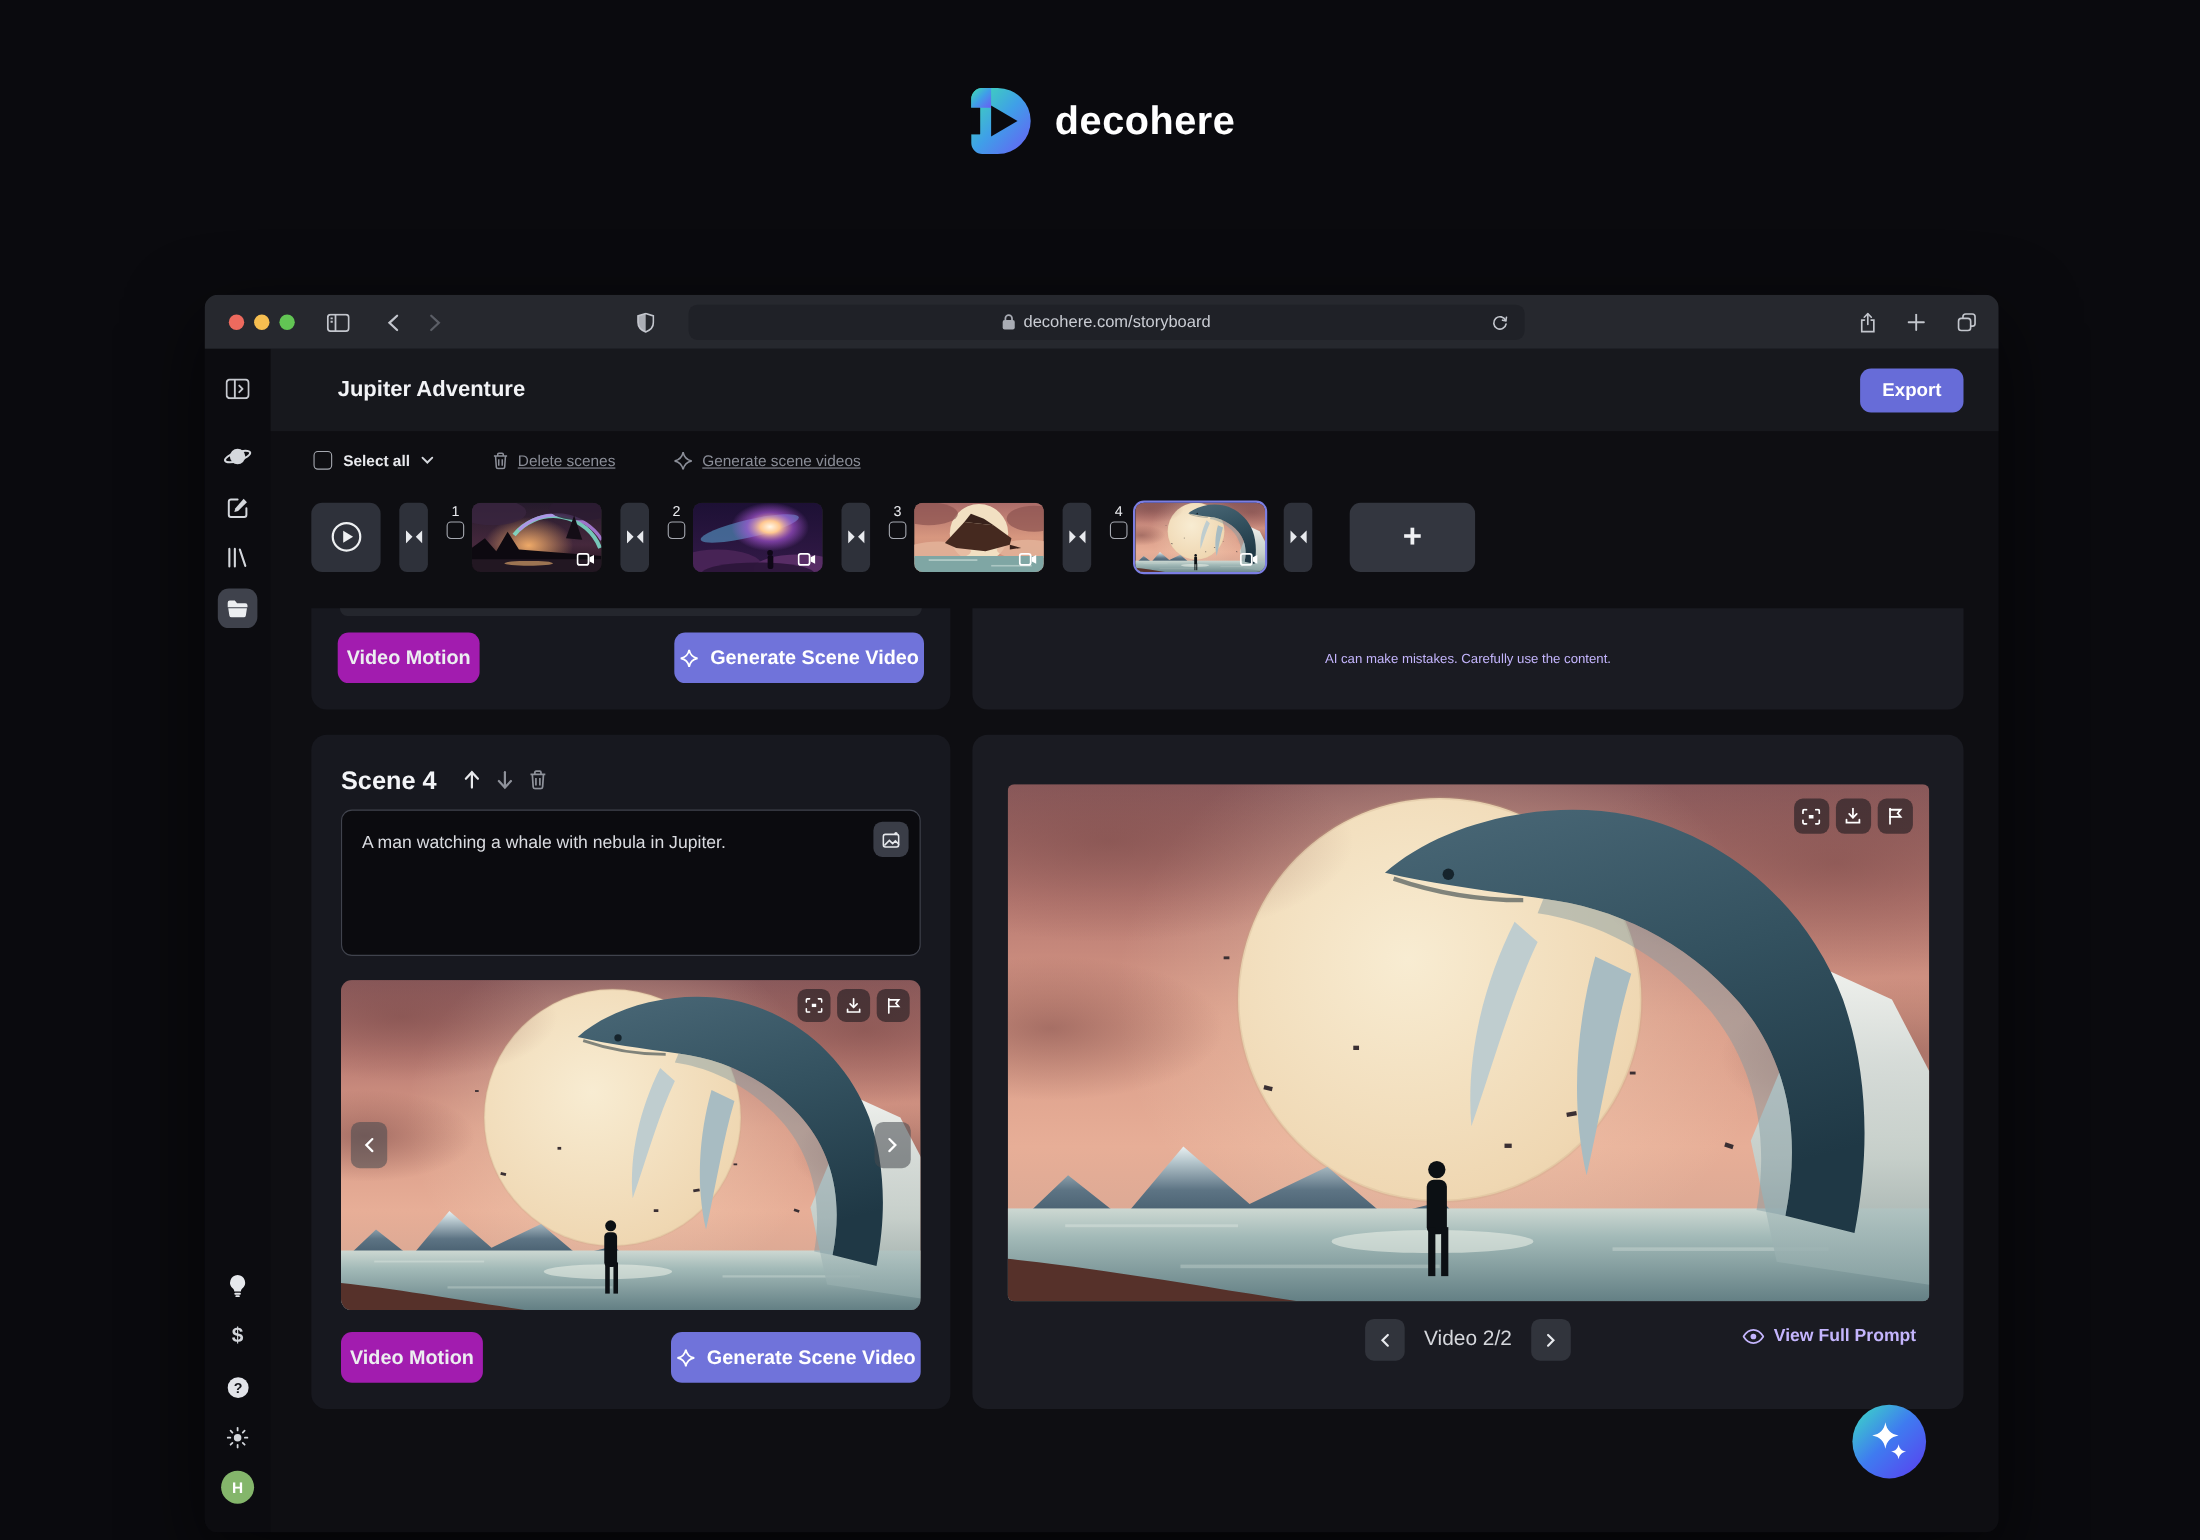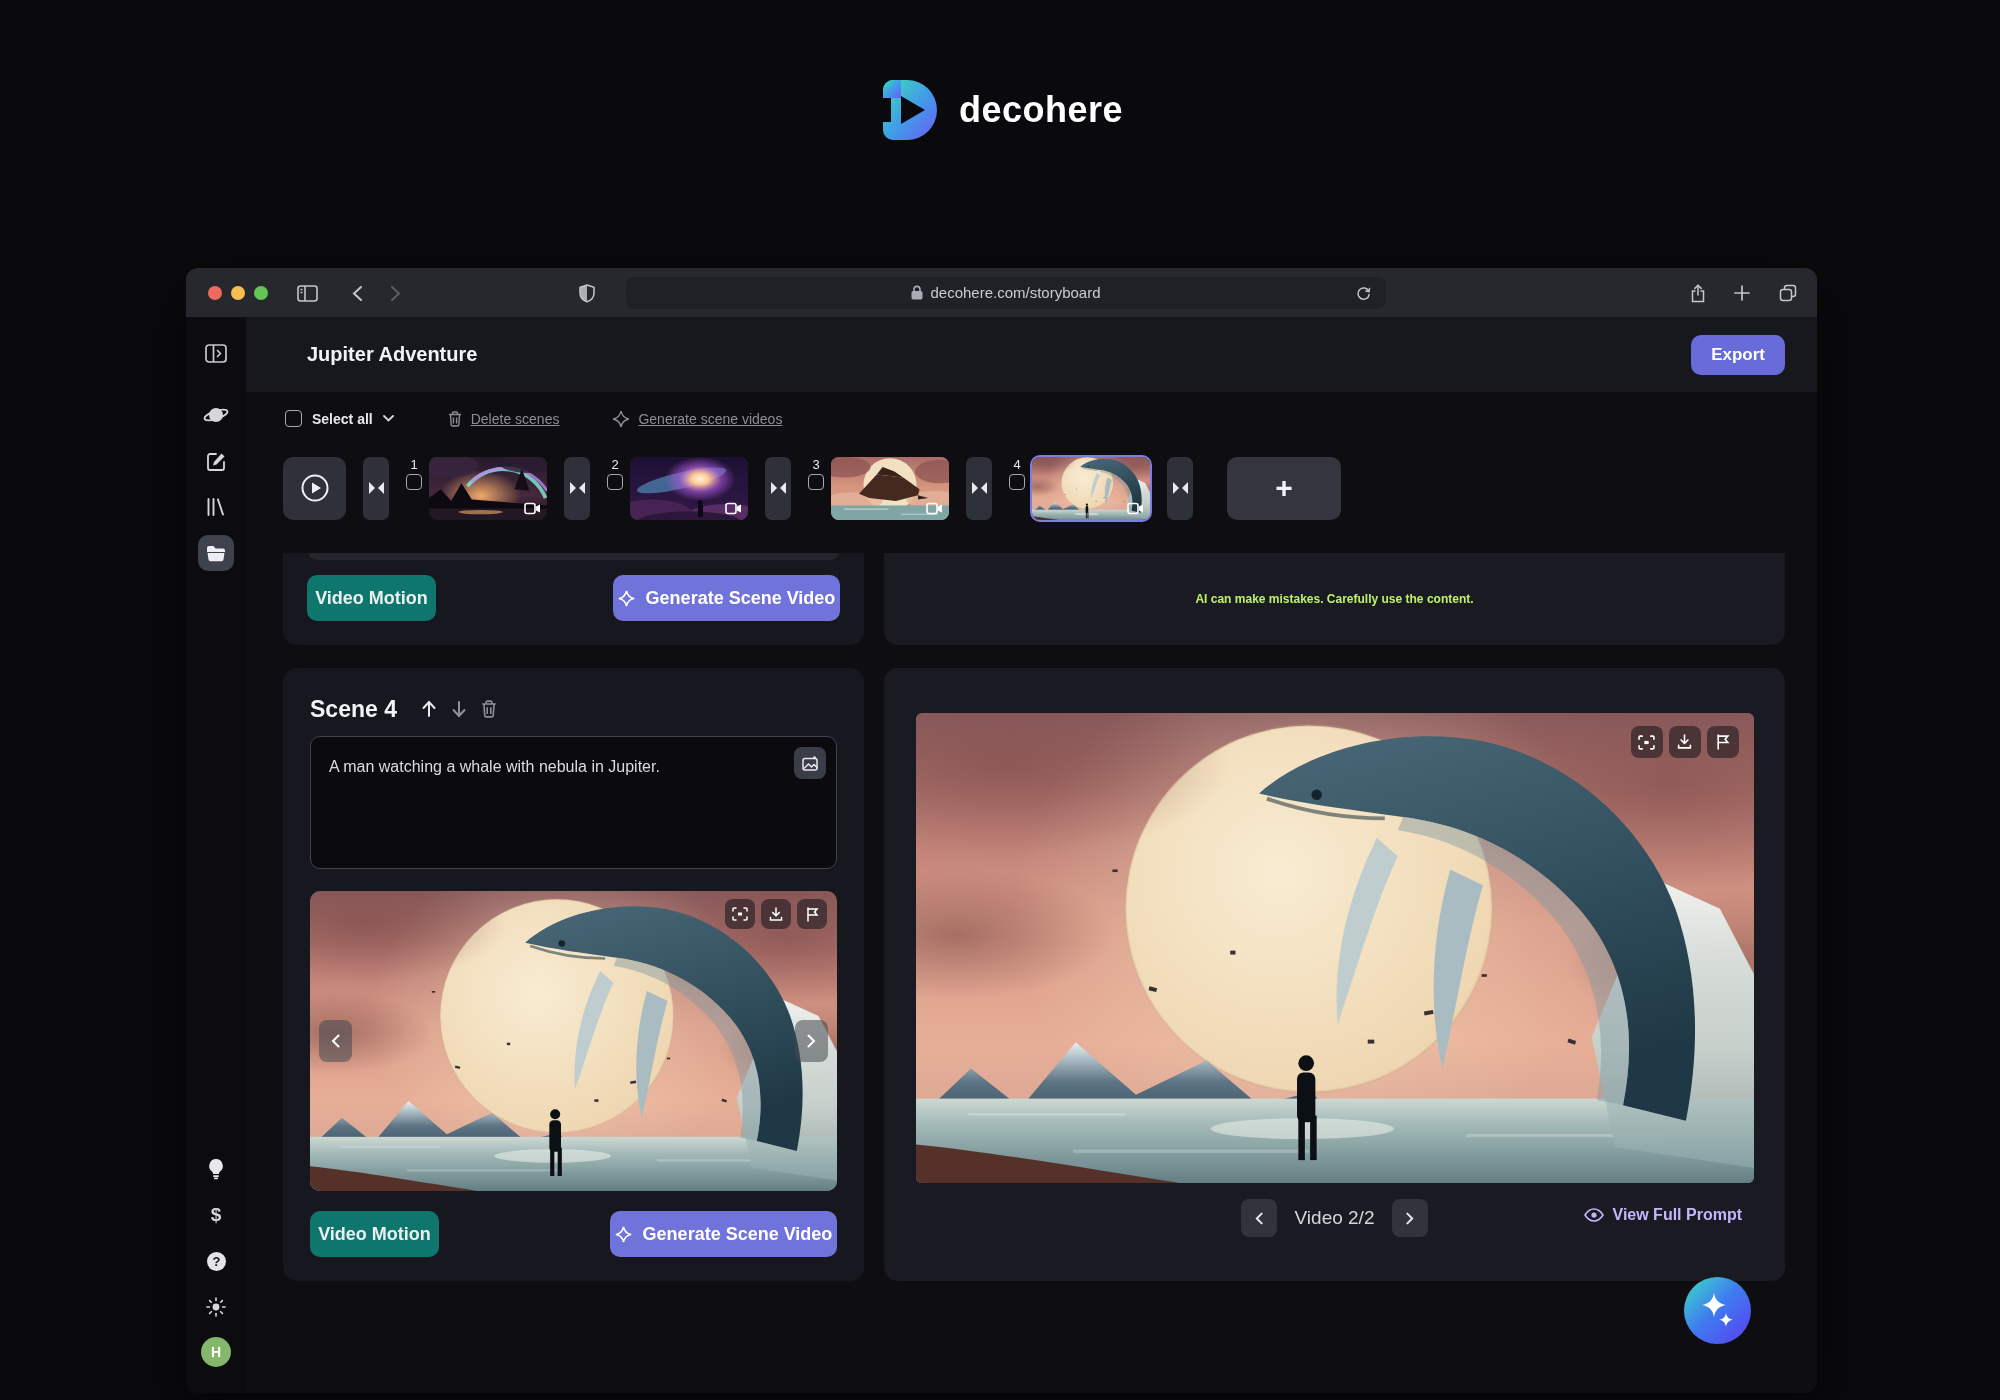--- a/index.html
+++ b/index.html
@@ -97,28 +97,28 @@
 
   .card { background:#17181f; border-radius:14px; }
   .panel { background:#1a1b22; border-radius:14px; }
   .clipped-top { border-radius:0 0 14px 14px; height:92px; }
 
   .partial-card { padding:0 24px; }
   .clip-strip { height:7px; background:#24262d; border-radius:0 0 7px 7px; margin:0 2px; }
   .btn-row { display:flex; align-items:center; justify-content:space-between; }
   .partial-card .btn-row { margin-top:15px; }
 
-  .vm-btn { background:#0f766e; color:#eceef0; font-weight:bold; font-size:18px;
+  .vm-btn { background:#a21caf; color:#eceef0; font-weight:bold; font-size:18px;
     border:none; border-radius:10px; width:129px; height:46px; }
   .gen-btn { background:#7073da; color:#ffffff; font-weight:bold; font-size:18px;
     border:none; border-radius:10px; width:227px; height:46px;
     display:flex; align-items:center; justify-content:center; gap:11px; }
 
   .disclaimer-panel { display:flex; align-items:center; justify-content:center; }
-  .disclaimer { font-size:12px; color:#bef264;font-weight:bold; }
+  .disclaimer { font-size:12px; color:#c4b5fd; }
 
   
   .scene-card { height:613px; padding:26px 27px 24px 27px; display:flex; flex-direction:column; }
   .scene-head { display:flex; align-items:center; gap:14px; height:30px; }
   .scene-title { font-size:23px; font-weight:bold; color:#f3f4f7; margin-right:10px; }
   .head-ic { color:#8e919a; display:flex; }
   .head-ic.bright { color:#e8e9ec; }
   .prompt-box {
     margin-top:12px; height:133px; background:#0b0b0f; border:1px solid #40434d; border-radius:10px;
     position:relative; padding:18px 60px 14px 18px;

